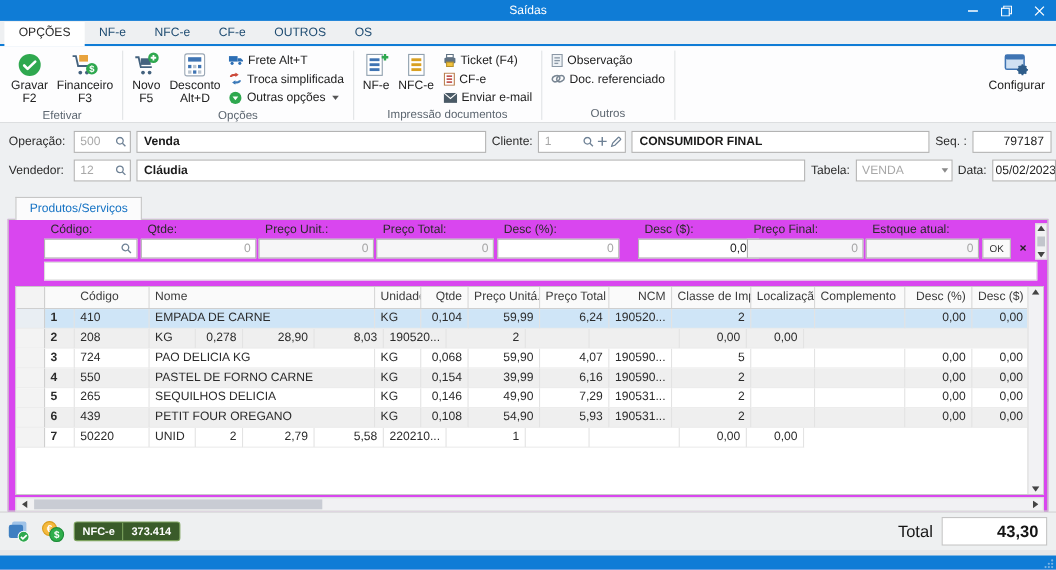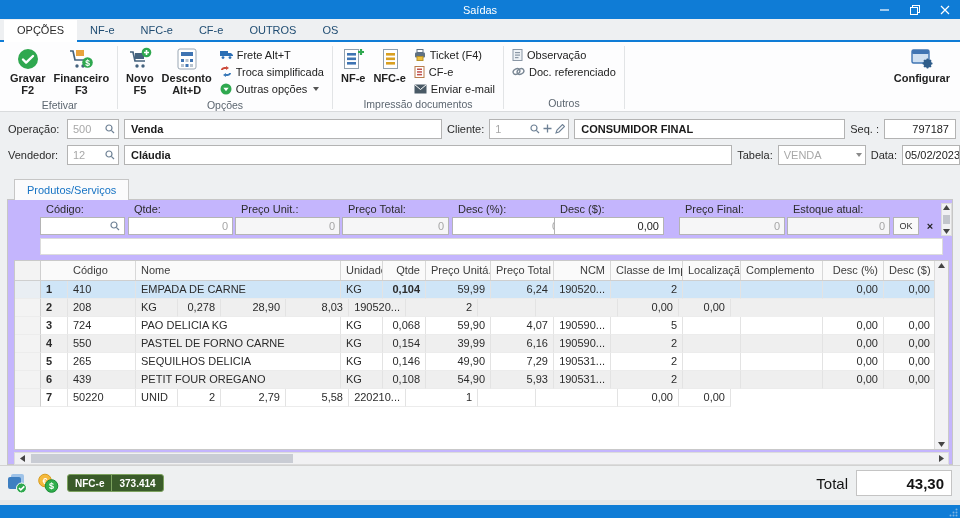--- a/index.html
+++ b/index.html
@@ -24,41 +24,41 @@
   .rtab.active::after { content:""; position:absolute; left:0; right:0; bottom:-2px; height:2px; background:#fff; }
 
   
   .ribbon { height:70px; background:#fdfdfe; display:flex; align-items:stretch; padding:2px 4px 0 4px; border-bottom:1px solid #d9dbdd; flex:0 0 auto; }
   .rgroup { display:flex; flex-direction:column; padding:0 2px; }
   .rgroup-body { flex:1; display:flex; align-items:flex-start; }
   .rgroup-caption { text-align:center; color:#5c6670; font-size:10.5px; padding:1px 6px 2px 6px; }
   .rsep { width:1px; background:#e2e4e6; margin:2px 2px; }
   .rbtn-big { display:flex; flex-direction:column; align-items:center; padding:2px 4px; border-radius:2px; cursor:default; }
   .rbtn-big .ricon { height:26px; display:flex; align-items:center; justify-content:center; }
-  .rbtn-big .rline { line-height:12px; text-align:center; white-space:nowrap;font-weight:bold; }
+  .rbtn-big .rline { line-height:12px; text-align:center; white-space:nowrap; }
   .rstack { display:flex; flex-direction:column; justify-content:flex-start; padding-top:2px; }
   .rbtn-small { display:flex; align-items:center; gap:4px; padding:1px 4px; height:17px; white-space:nowrap; border-radius:2px; cursor:default; }
   .rspacer { flex:1; }
   .caret { width:0; height:0; border-left:3.5px solid transparent; border-right:3.5px solid transparent; border-top:4px solid #555; display:inline-block; margin-left:2px; }
 
   
   .formarea { height:60px; background:#eef0f2; padding:6px 4px 4px 8px; display:flex; flex-direction:column; gap:5px; flex:0 0 auto; }
   .frow { display:flex; align-items:center; height:21px; gap:5px; }
   .flabel { color:#2b2b2b; white-space:nowrap; }
   .flabel.w54 { width:54px; }
   .fbox { height:20px; background:#fff; border:1px solid #b3b3b3; display:flex; align-items:center; padding:0 3px 0 5px; gap:2px; }
   .fbox .gray { color:#a8a8a8; }
   .fvalue { height:20px; background:#fff; border:1px solid #b3b3b3; display:flex; align-items:center; padding:0 6px; font-weight:bold; color:#1a1a1a; overflow:hidden; white-space:nowrap; }
   .fplain { height:20px; background:#fff; border:1px solid #b3b3b3; display:flex; align-items:center; justify-content:flex-end; padding:0 6px; overflow:hidden; white-space:nowrap; }
   .grow { flex:1; }
 
   
   .doc-tabstrip { height:27px; padding:6px 0 0 14px; display:flex; align-items:flex-end; flex:0 0 auto; }
   .doc-tab { background:#fbfbfc; border:1px solid #c6c6c6; border-bottom:none; color:#1673c4; padding:4px 12px 4px 12px; position:relative; top:1px; z-index:2; }
-  .page-panel { position:relative; margin:0 7px; height:266px; background:#c4b5fd; border:1px solid #c6c6c6; flex:0 0 auto; z-index:1; }
+  .page-panel { position:relative; margin:0 7px; height:266px; background:#d946ef; border:1px solid #c6c6c6; flex:0 0 auto; z-index:1; }
 
   .efield { position:absolute; top:3px; }
   .elabel { padding-left:6px; height:13px; color:#2b2b2b; white-space:nowrap; }
   .einput { margin-top:1px; height:18px; background:#fff; border:1px solid #b4b4b4; display:flex; align-items:center; justify-content:flex-end; padding:0 4px; color:#a6a6a6; }
   .einput.dis { background:#f6f6f7; }
   .einput.dark { color:#222; }
   .einput .sicon-right { margin-left:auto; }
   .entry-strip { position:absolute; left:32px; top:38px; width:903px; height:17px; background:#fff; border:1px solid #dcdcdc; }
   .okbtn { position:absolute; left:885px; top:17px; width:26px; height:18px; border:1px solid #b4b4b4; background:#fafafa; display:flex; align-items:center; justify-content:center; font-size:9px; color:#333; }
   .clearbtn { position:absolute; left:914px; top:17px; width:16px; height:18px; display:flex; align-items:center; justify-content:center; font-weight:bold; color:#222; }
@@ -418,21 +418,21 @@
       <div class="einput dis">
           <span>0</span>
         </div>
     </div>
     <div class="efield" style="left:444px;width:111px">
       <div class="elabel">Desc (%):</div>
       <div class="einput">
           <span>0</span>
         </div>
     </div>
-    <div class="efield" style="left:546px;width:110px">
+    <div class="efield" style="left:572px;width:110px">
       <div class="elabel">Desc ($):</div>
       <div class="einput dark">
           <span>0,00</span>
         </div>
     </div>
     <div class="efield" style="left:671px;width:106px">
       <div class="elabel">Preço Final:</div>
       <div class="einput dis">
           <span>0</span>
         </div>
@@ -476,21 +476,21 @@
             <div class="gh r" style="width: 61px;">Desc (%)</div>
             <div class="gh r" style="width: 52px;">Desc ($)</div>
           </div>
         <div style="flex:1;display:flex;flex-direction:column;background:#fff">
             <div class="grid-row sel">
               <div class="gc ind"></div>
               <div class="gc b" style="width: 27px;">1</div>
               <div class="gc" style="width: 68px;">410</div>
               <div class="gc" style="width: 205px;">EMPADA DE CARNE</div>
               <div class="gc" style="width: 42px;">KG</div>
-              <div class="gc r" style="width: 43px; font-weight: bold;">0,104</div>
+              <div class="gc r" style="width: 43px;">0,104</div>
               <div class="gc r" style="width: 65px;">59,99</div>
               <div class="gc r" style="width: 63px;">6,24</div>
               <div class="gc r" style="width: 57px;">190520...</div>
               <div class="gc r" style="width: 72px;">2</div>
               <div class="gc" style="width: 58px;"></div>
               <div class="gc" style="width: 82px;"></div>
               <div class="gc r" style="width: 61px;">0,00</div>
               <div class="gc r" style="width: 52px;">0,00</div>
             </div>
             <div class="grid-row alt">

